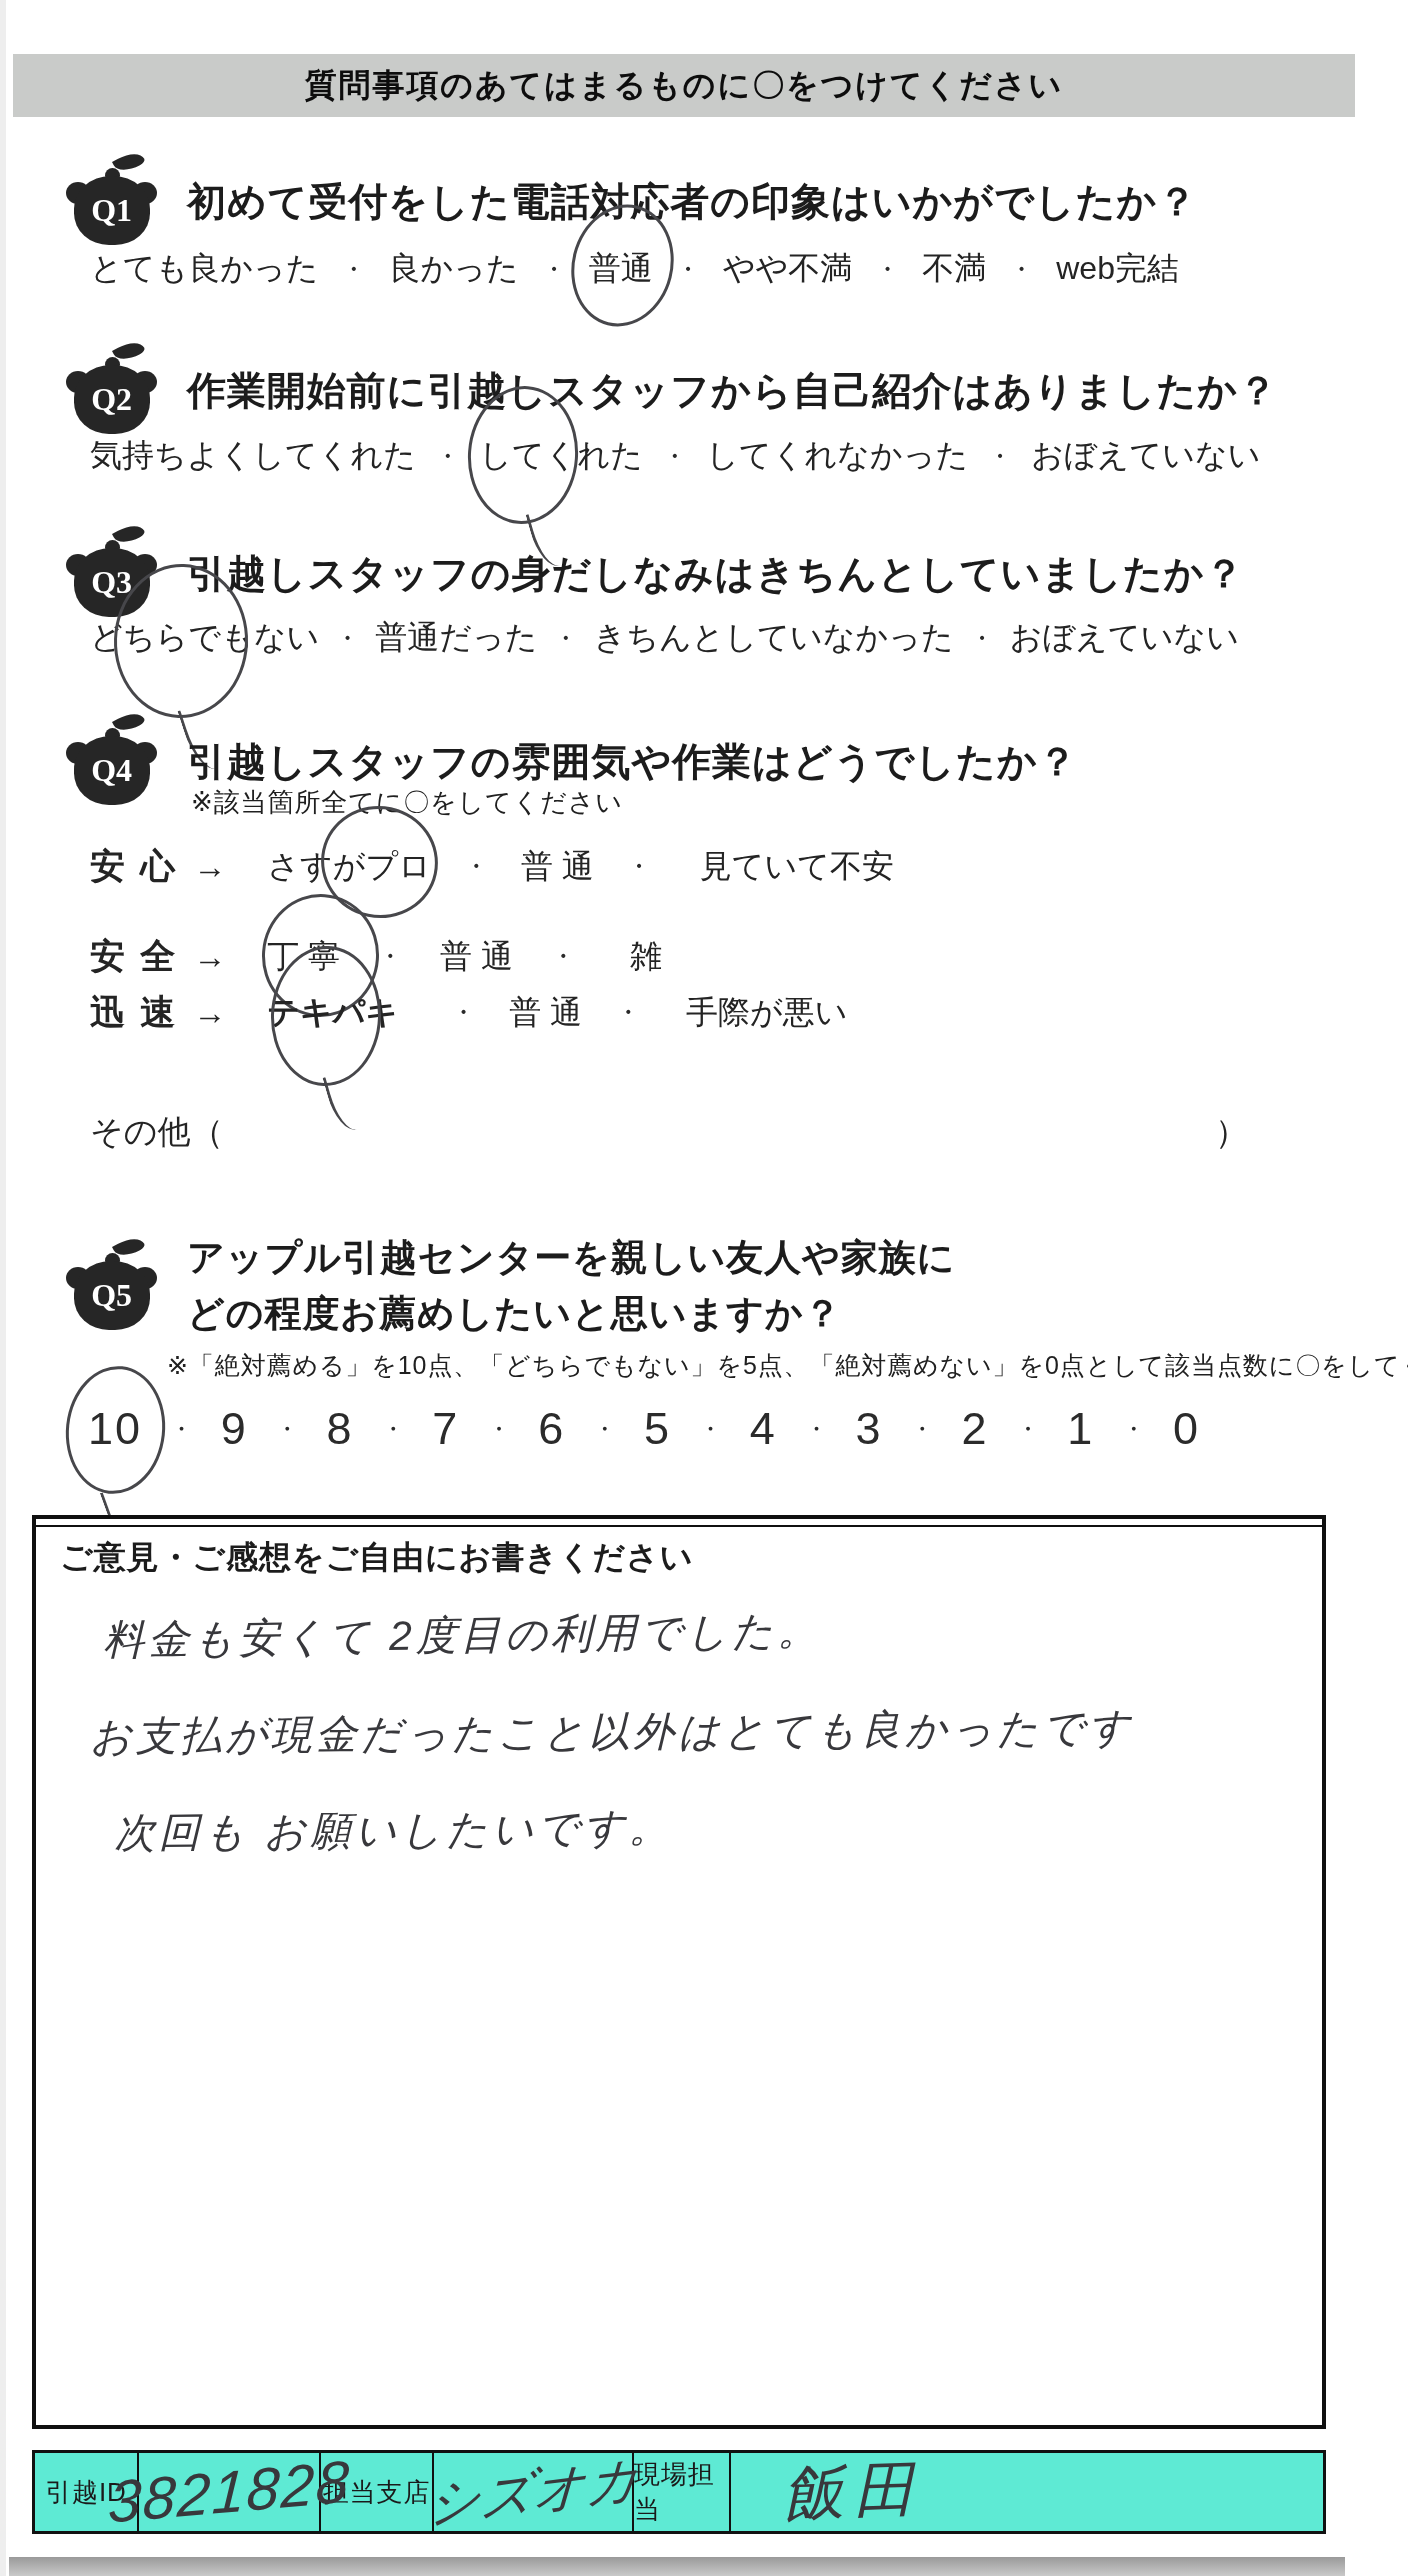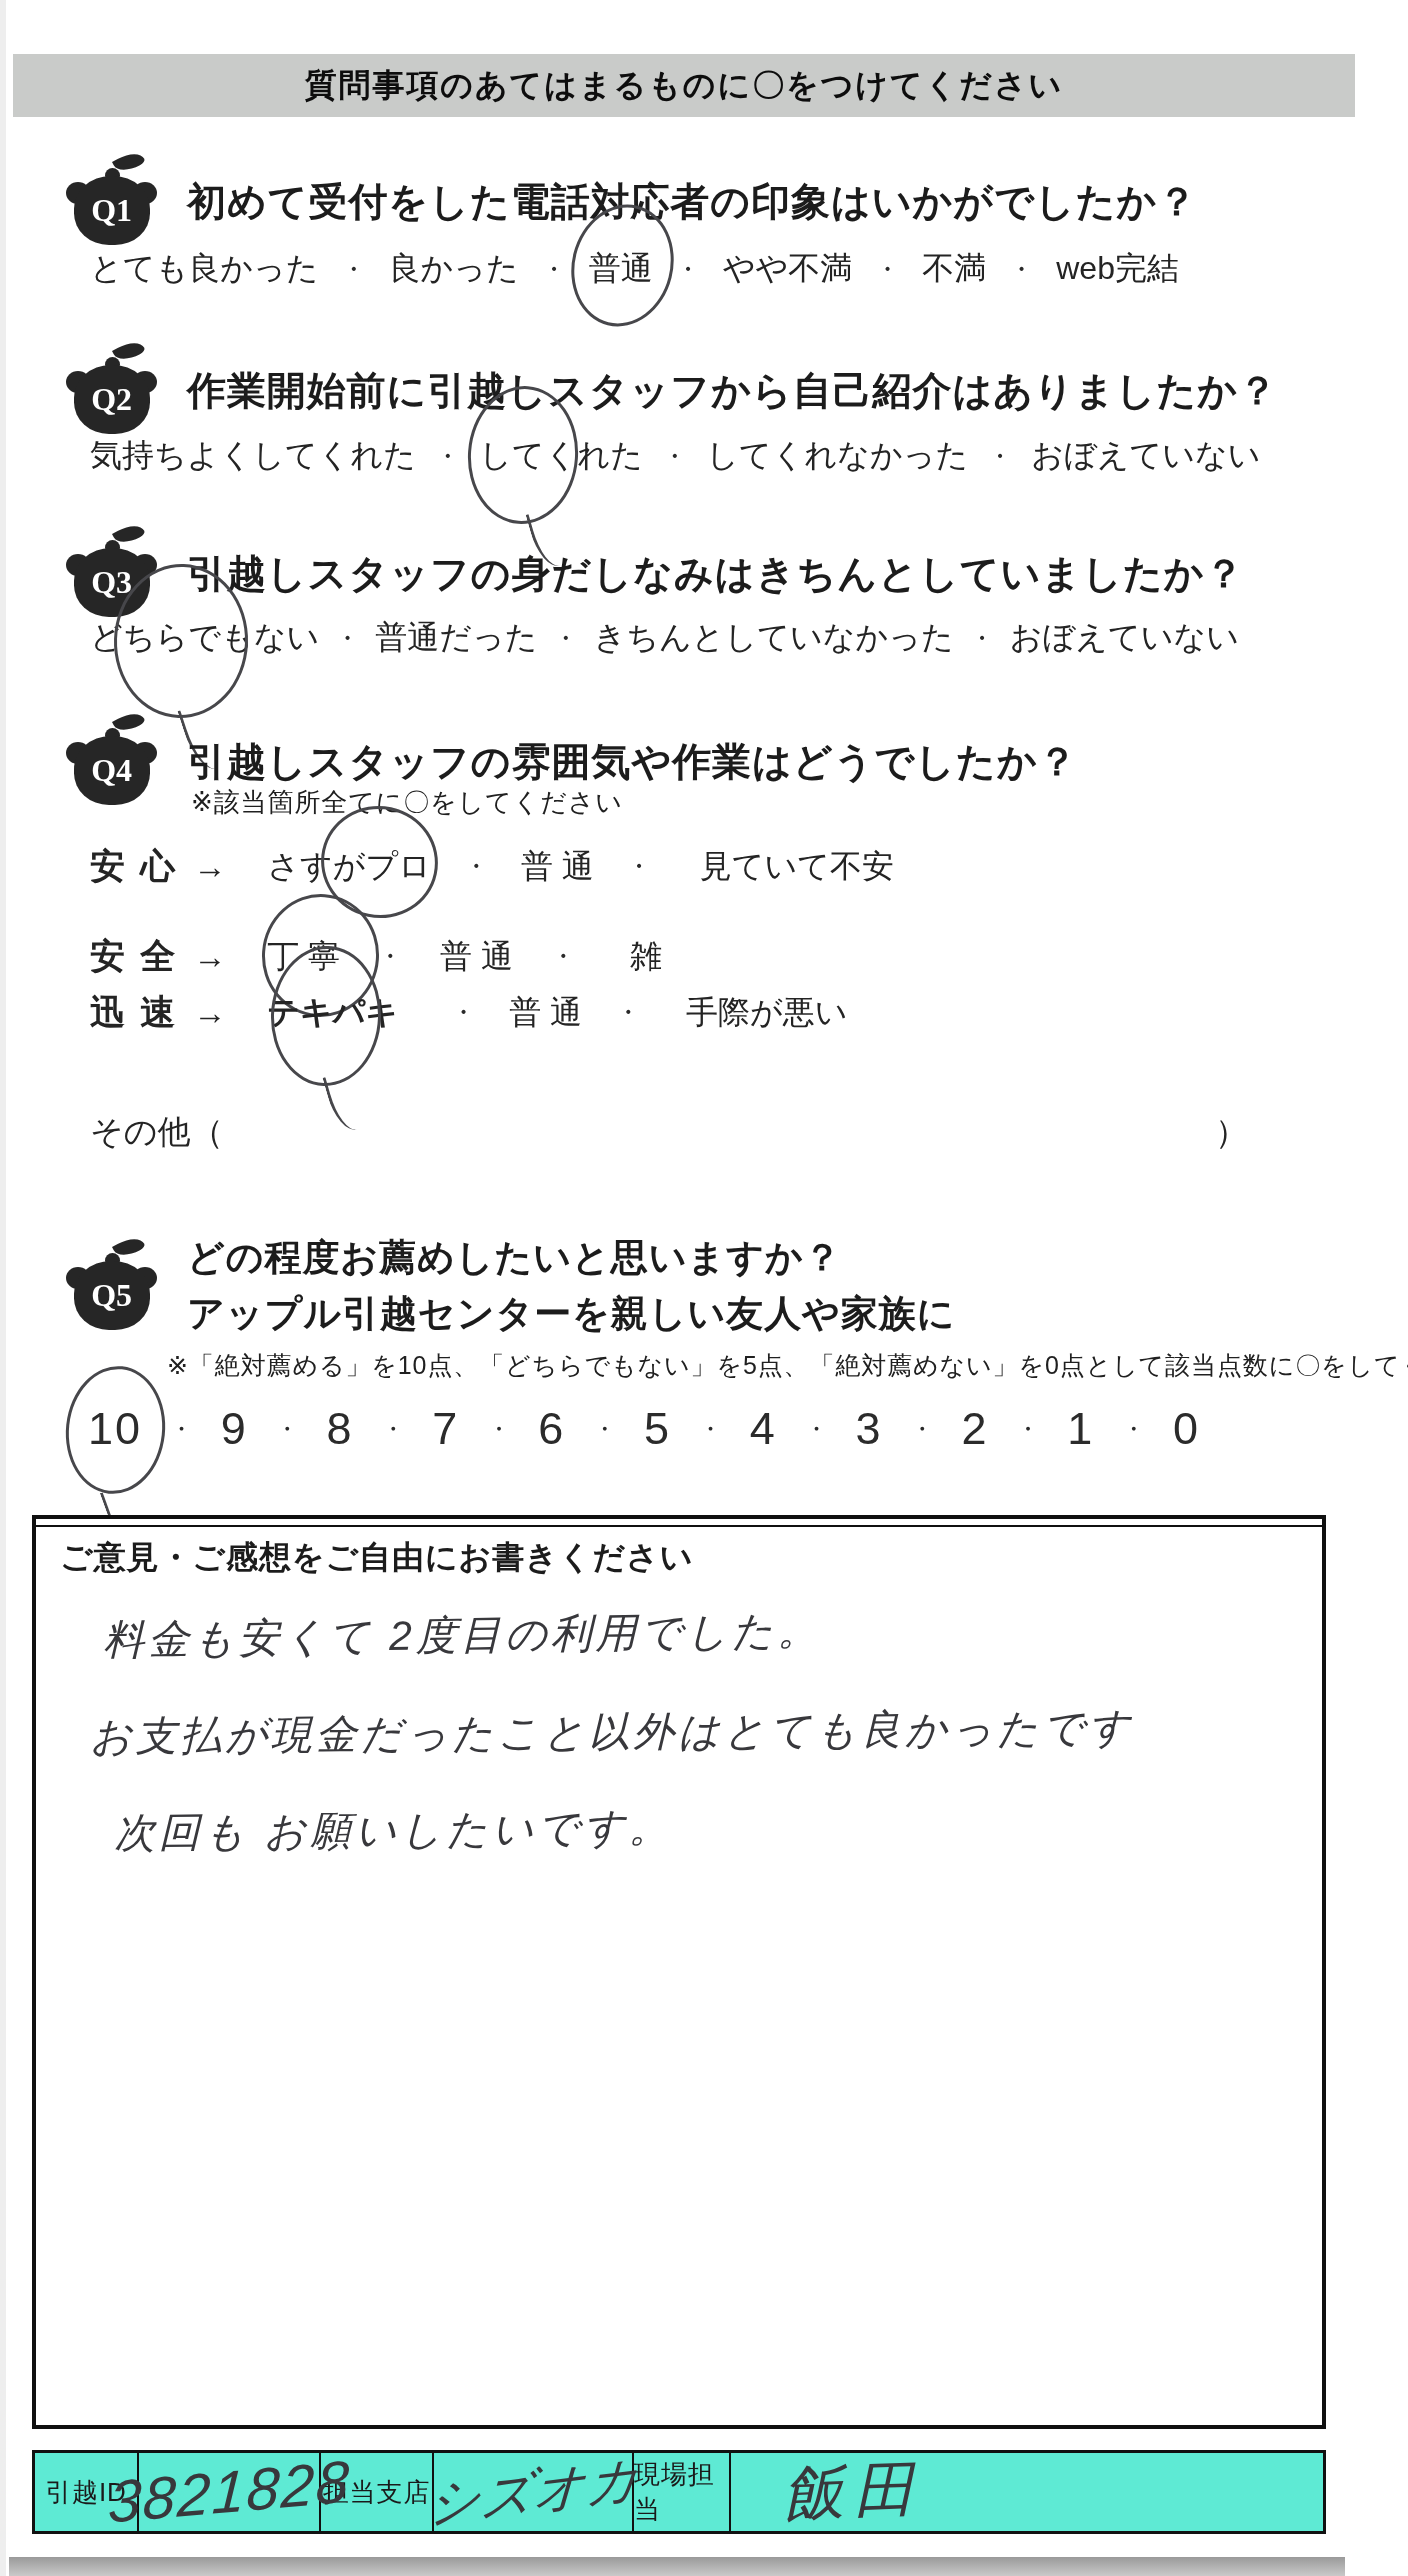--- a/index.html
+++ b/index.html
@@ -209,22 +209,22 @@
   <div class="qhead" style="top:1230px;">
     <div class="qbadge">
       <div class="leaf"></div>
       <div class="topknot"></div>
       <div class="ear l"></div>
       <div class="ear r"></div>
       <div class="head"></div>
       <span class="qnum">Q5</span>
     </div>
     <div class="qtitle small2" style="font-size:37px;">
+      <div>アップル引越センターを親しい友人や家族に</div>
       <div>どの程度お薦めしたいと思いますか？</div>
-      <div>アップル引越センターを親しい友人や家族に</div>
     </div>
   </div>
   <div class="qnote" style="left:167px;top:1349px;font-size:25px;">※「絶対薦める」を10点、「どちらでもない」を5点、「絶対薦めない」を0点として該当点数に〇をしてください</div>
 
   <div class="score-row">
     <span class="score">
       <span>10</span>
       <i class="circle" style="left:-22px;top:-37px;width:93px;height:122px;transform:rotate(6deg);"></i>
       <i class="tail" style="left:26px;top:82px;width:30px;height:89px;transform:rotate(-20deg);"></i>
     </span>

